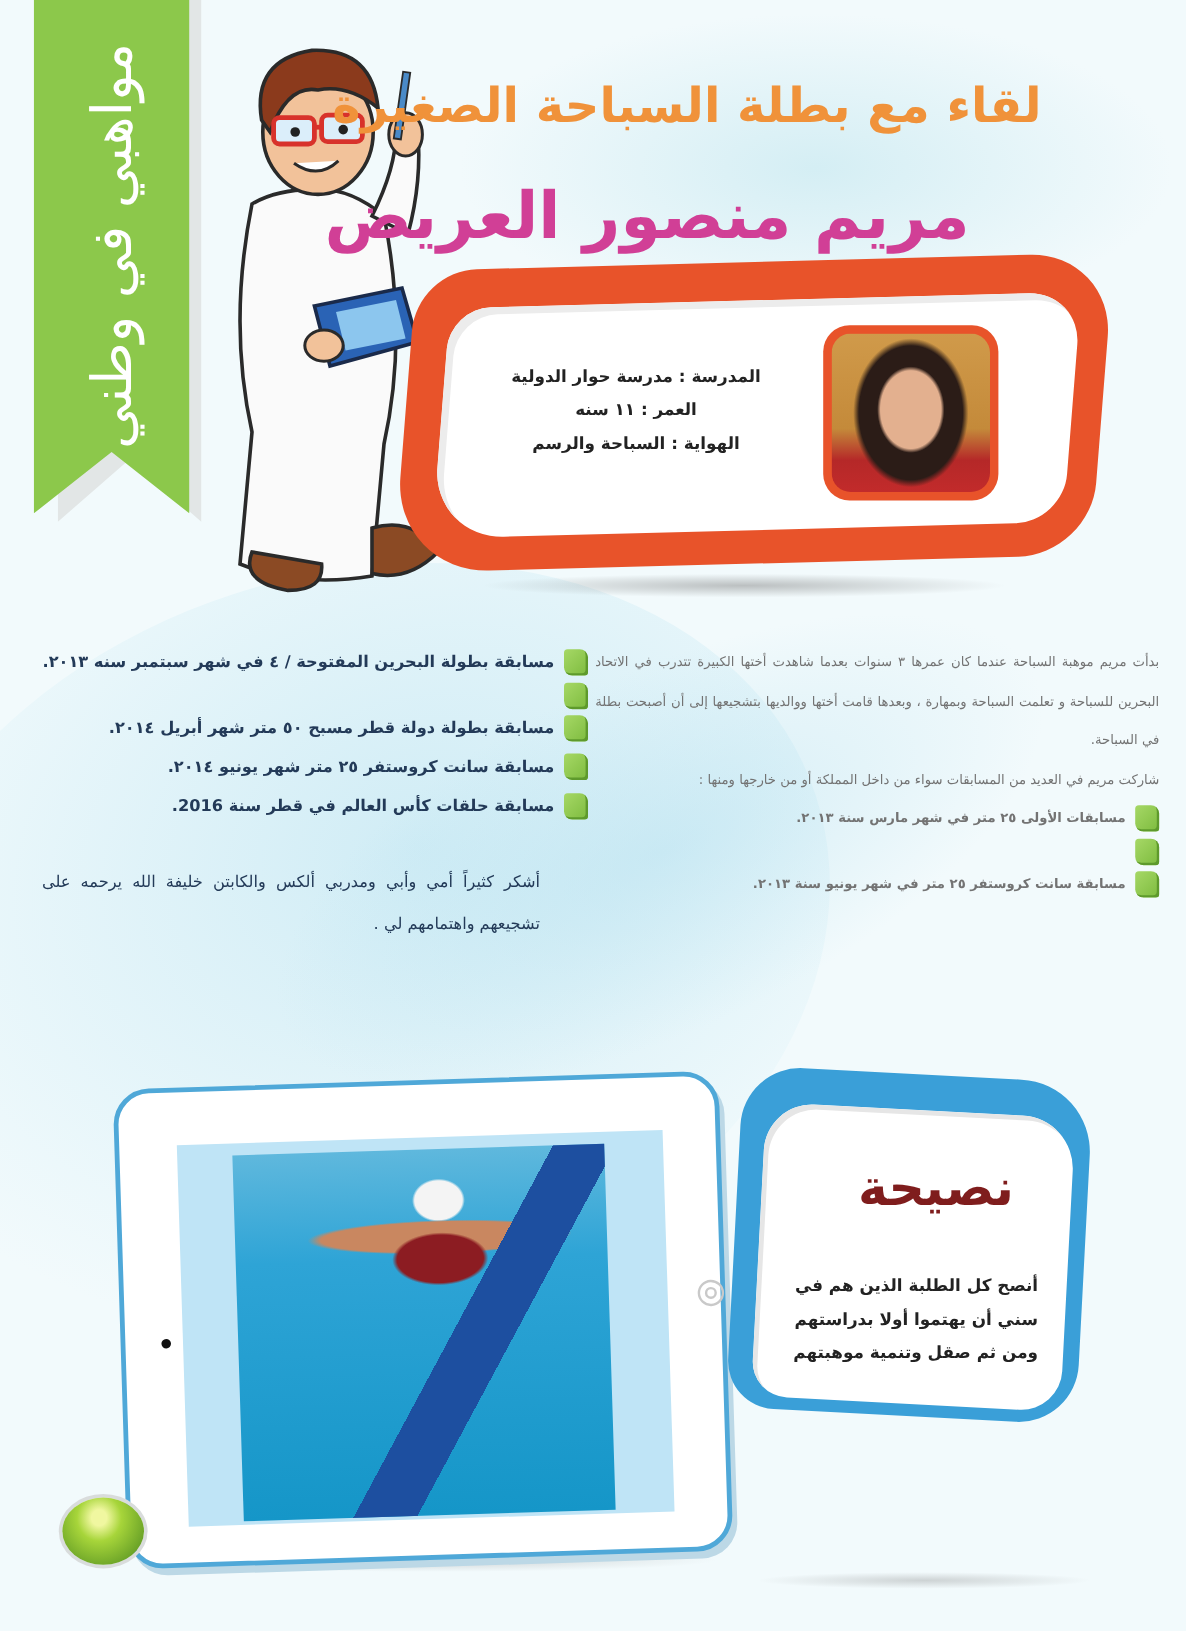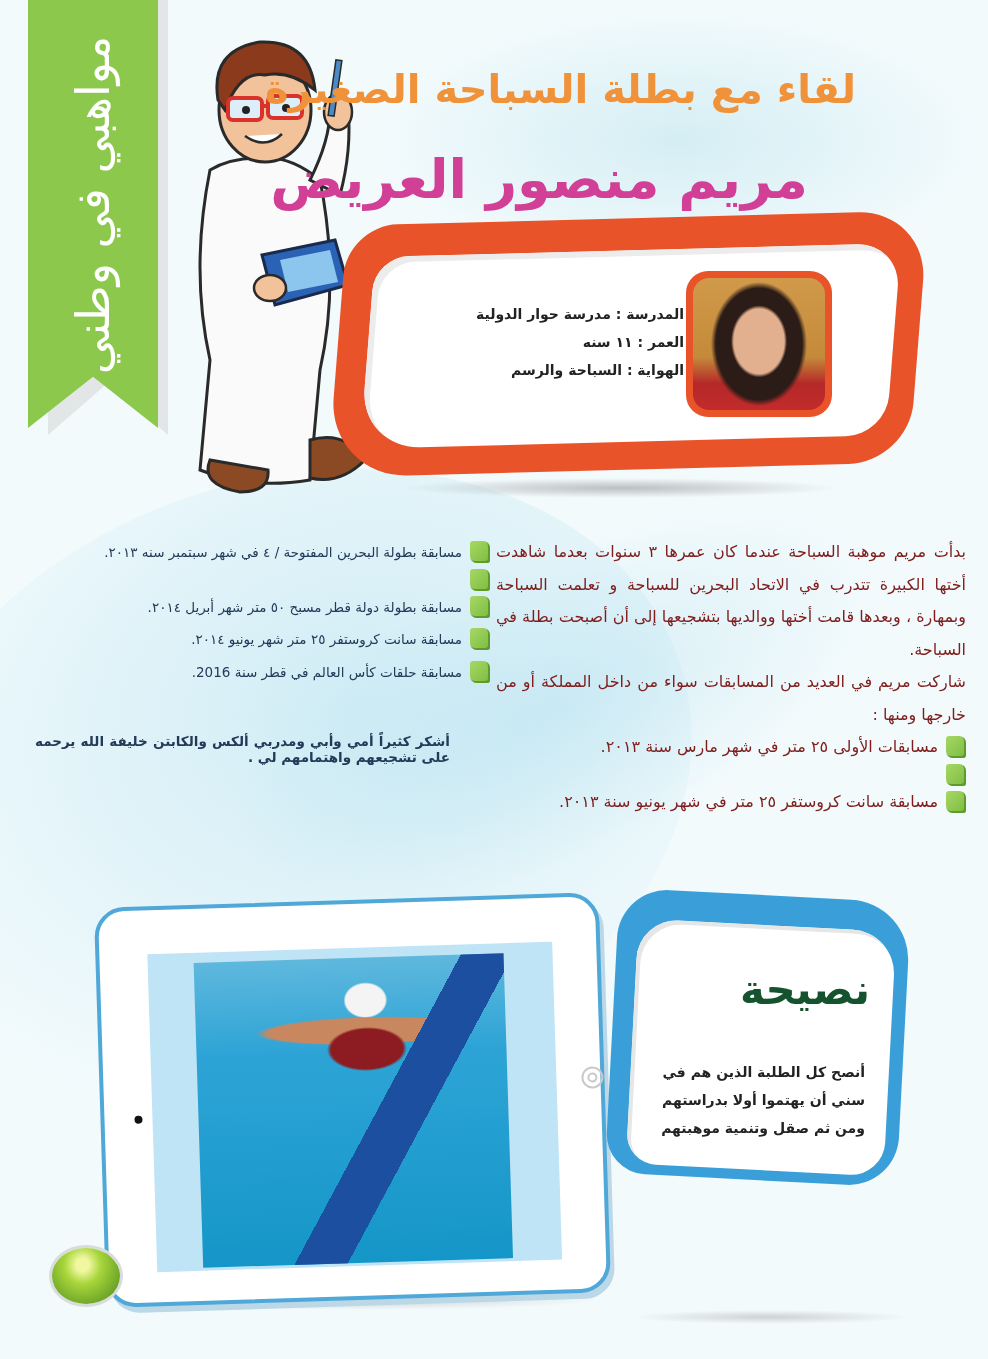--- a/index.html
+++ b/index.html
@@ -52,21 +52,21 @@
     font-family: "DejaVu Sans", sans-serif;
   }
 
   
   .character {
     position: absolute; left: 170px; top: 30px; width: 200px; height: 470px;
   }
 
   
   .title-1 {
-    position: absolute; right: 132px; top: 66px;
+    position: absolute; right: 120px; top: 66px;
     font-size: 40px; font-weight: bold; color: #f0923a;
     font-family: "DejaVu Sans", sans-serif;
   }
   .title-2 {
     position: absolute; right: 180px; top: 148px;
     font-size: 54px; font-weight: bold; color: #d13f96;
     font-family: "DejaVu Sans", sans-serif;
   }
 
   
@@ -96,46 +96,46 @@
   }
   .photo {
     width: 100%; height: 100%; border-radius: 16px;
     background:
       radial-gradient(ellipse 28px 36px at 50% 48%, #e3b08f 0 90%, transparent 100%),
       radial-gradient(ellipse 48px 62px at 50% 50%, #2b1c17 0 90%, transparent 100%),
       linear-gradient(180deg, #d09a4a, #c48a3a 60%, #b52828 80%, #c22b2b);
     overflow: hidden;
   }
   .info {
-    position: absolute; right: 304px; top: 300px; width: 240px;
+    position: absolute; right: 338px; top: 300px; width: 240px;
     font-size: 14px; font-weight: bold; color: #222;
-    line-height: 28px; text-align: right;
+    line-height: 28px; text-align: center;
   }
 
   
   .col-right {
     position: absolute; right: 22px; top: 536px; width: 470px;
-    font-size: 16px; color: #7f1d1d; line-height: 32.5px; text-align: justify;
+    font-size: 11px; color: #737373; line-height: 32.5px; text-align: justify;
   }
   .col-left {
     position: absolute; right: 498px; top: 536px; width: 455px;
     font-size: 13.5px; color: #233a58; line-height: 32.5px;
   }
   .para { text-align: justify; }
-  .bullet-list { list-style: none; }
+  .bullet-list { list-style: none; font-weight: bold; }
   .bullet-item { display: flex; align-items: center; gap: 4px; white-space: nowrap; }
   .bullet-icon {
     flex: 0 0 auto;
     width: 20px; height: 22px;
     background: linear-gradient(135deg, #a6d866, #7dbb3e);
     border-radius: 3px 7px 3px 7px;
     box-shadow: inset -2px -2px 0 #5e9a2c;
     margin-left: 4px;
   }
-  .thanks { margin-top: 45px; padding-right: 40px; line-height: 16px; font-weight: bold; }
+  .thanks { margin-top: 30px; padding-right: 40px; line-height: 35px; }
 
   
   .tablet-shadow {
     position: absolute; left: 120px; top: 1290px; width: 480px; height: 20px;
     background: radial-gradient(ellipse at center, rgba(120,120,120,0.3), transparent 70%);
   }
   .tablet {
     position: absolute; left: 100px; top: 900px; width: 505px; height: 400px;
     background: #ffffff;
     border: 4px solid #4fa8d8;
@@ -177,22 +177,22 @@
     transform: rotate(3deg);
   }
   .advice-inner {
     position: absolute; left: 632px; top: 925px; width: 258px; height: 245px;
     background: #ffffff;
     border-radius: 40px 44px 34px 30px;
     transform: rotate(3deg);
     box-shadow: inset 4px 4px 0 #e6e6e6;
   }
   .advice-title {
-    position: absolute; left: 690px; top: 965px; width: 180px; text-align: right;
-    font-size: 42px; font-weight: bold; color: #14532d;
+    position: absolute; left: 690px; top: 965px; width: 180px; text-align: center;
+    font-size: 42px; font-weight: bold; color: #7f1d1d;
   }
   .advice-text {
     position: absolute; left: 655px; top: 1058px; width: 210px; 
     font-size: 14px; font-weight: bold; color: #222; line-height: 28px;
   }
 
   
   .green-ball {
     position: absolute; left: 52px; top: 1248px; width: 68px; height: 56px;
     border-radius: 50%;

